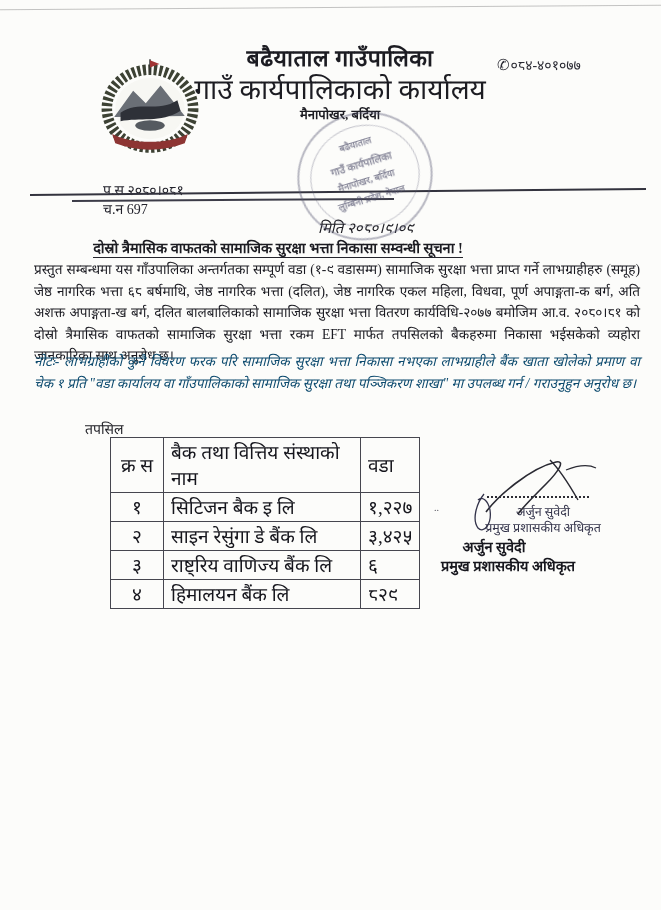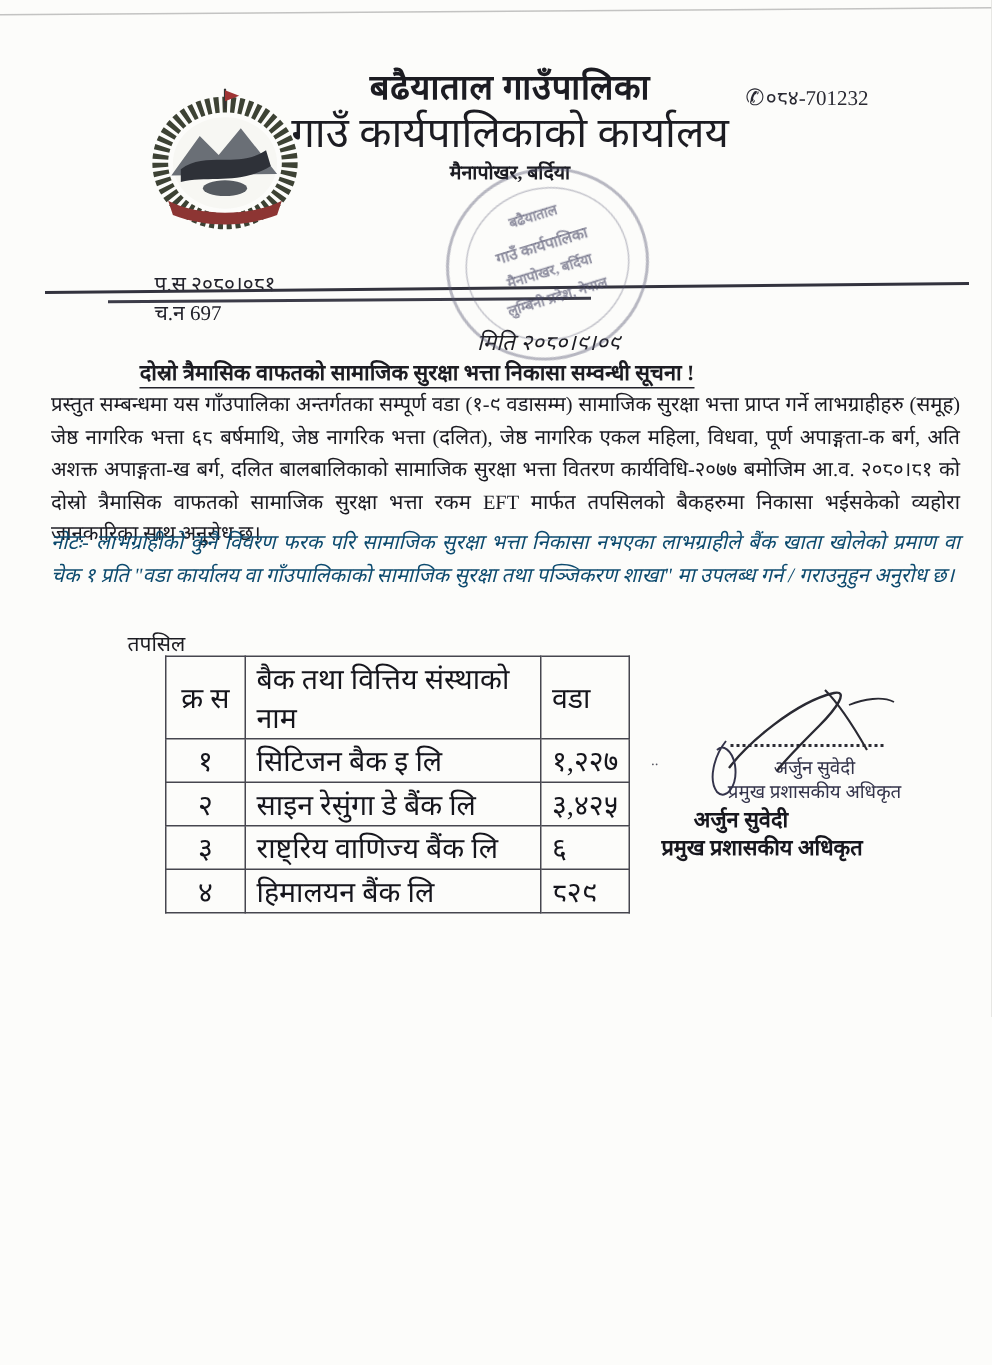--- a/index.html
+++ b/index.html
@@ -74,21 +74,21 @@
     <path d="M50,4 l9,3.5 -9,3.5 z" fill="#a03434"></path>
     <path d="M14,74 C33,84 67,84 86,74 L83,83 C62,91 38,91 17,83 Z" fill="#8d3533"></path>
   </svg>
 
   <div class="head-center">
     <div class="head-muni">बढैयाताल गाउँपालिका</div>
     <div class="head-office">गाउँ कार्यपालिकाको कार्यालय</div>
     <div class="head-place">मैनापोखर, बर्दिया</div>
   </div>
 
-  <div class="phone"><span class="ic">✆</span><span>०८४-701232</span></div>
+  <div class="phone"><span class="ic">✆</span><span>०८४-४०१०७७</span></div>
 
   <div class="refblock">
     <div>प.स २०८०।०८१</div>
     <div>च.न 697</div>
   </div>
 
   <div class="rule1"></div>
   <div class="rule2"></div>
 
   <div class="stamp">

